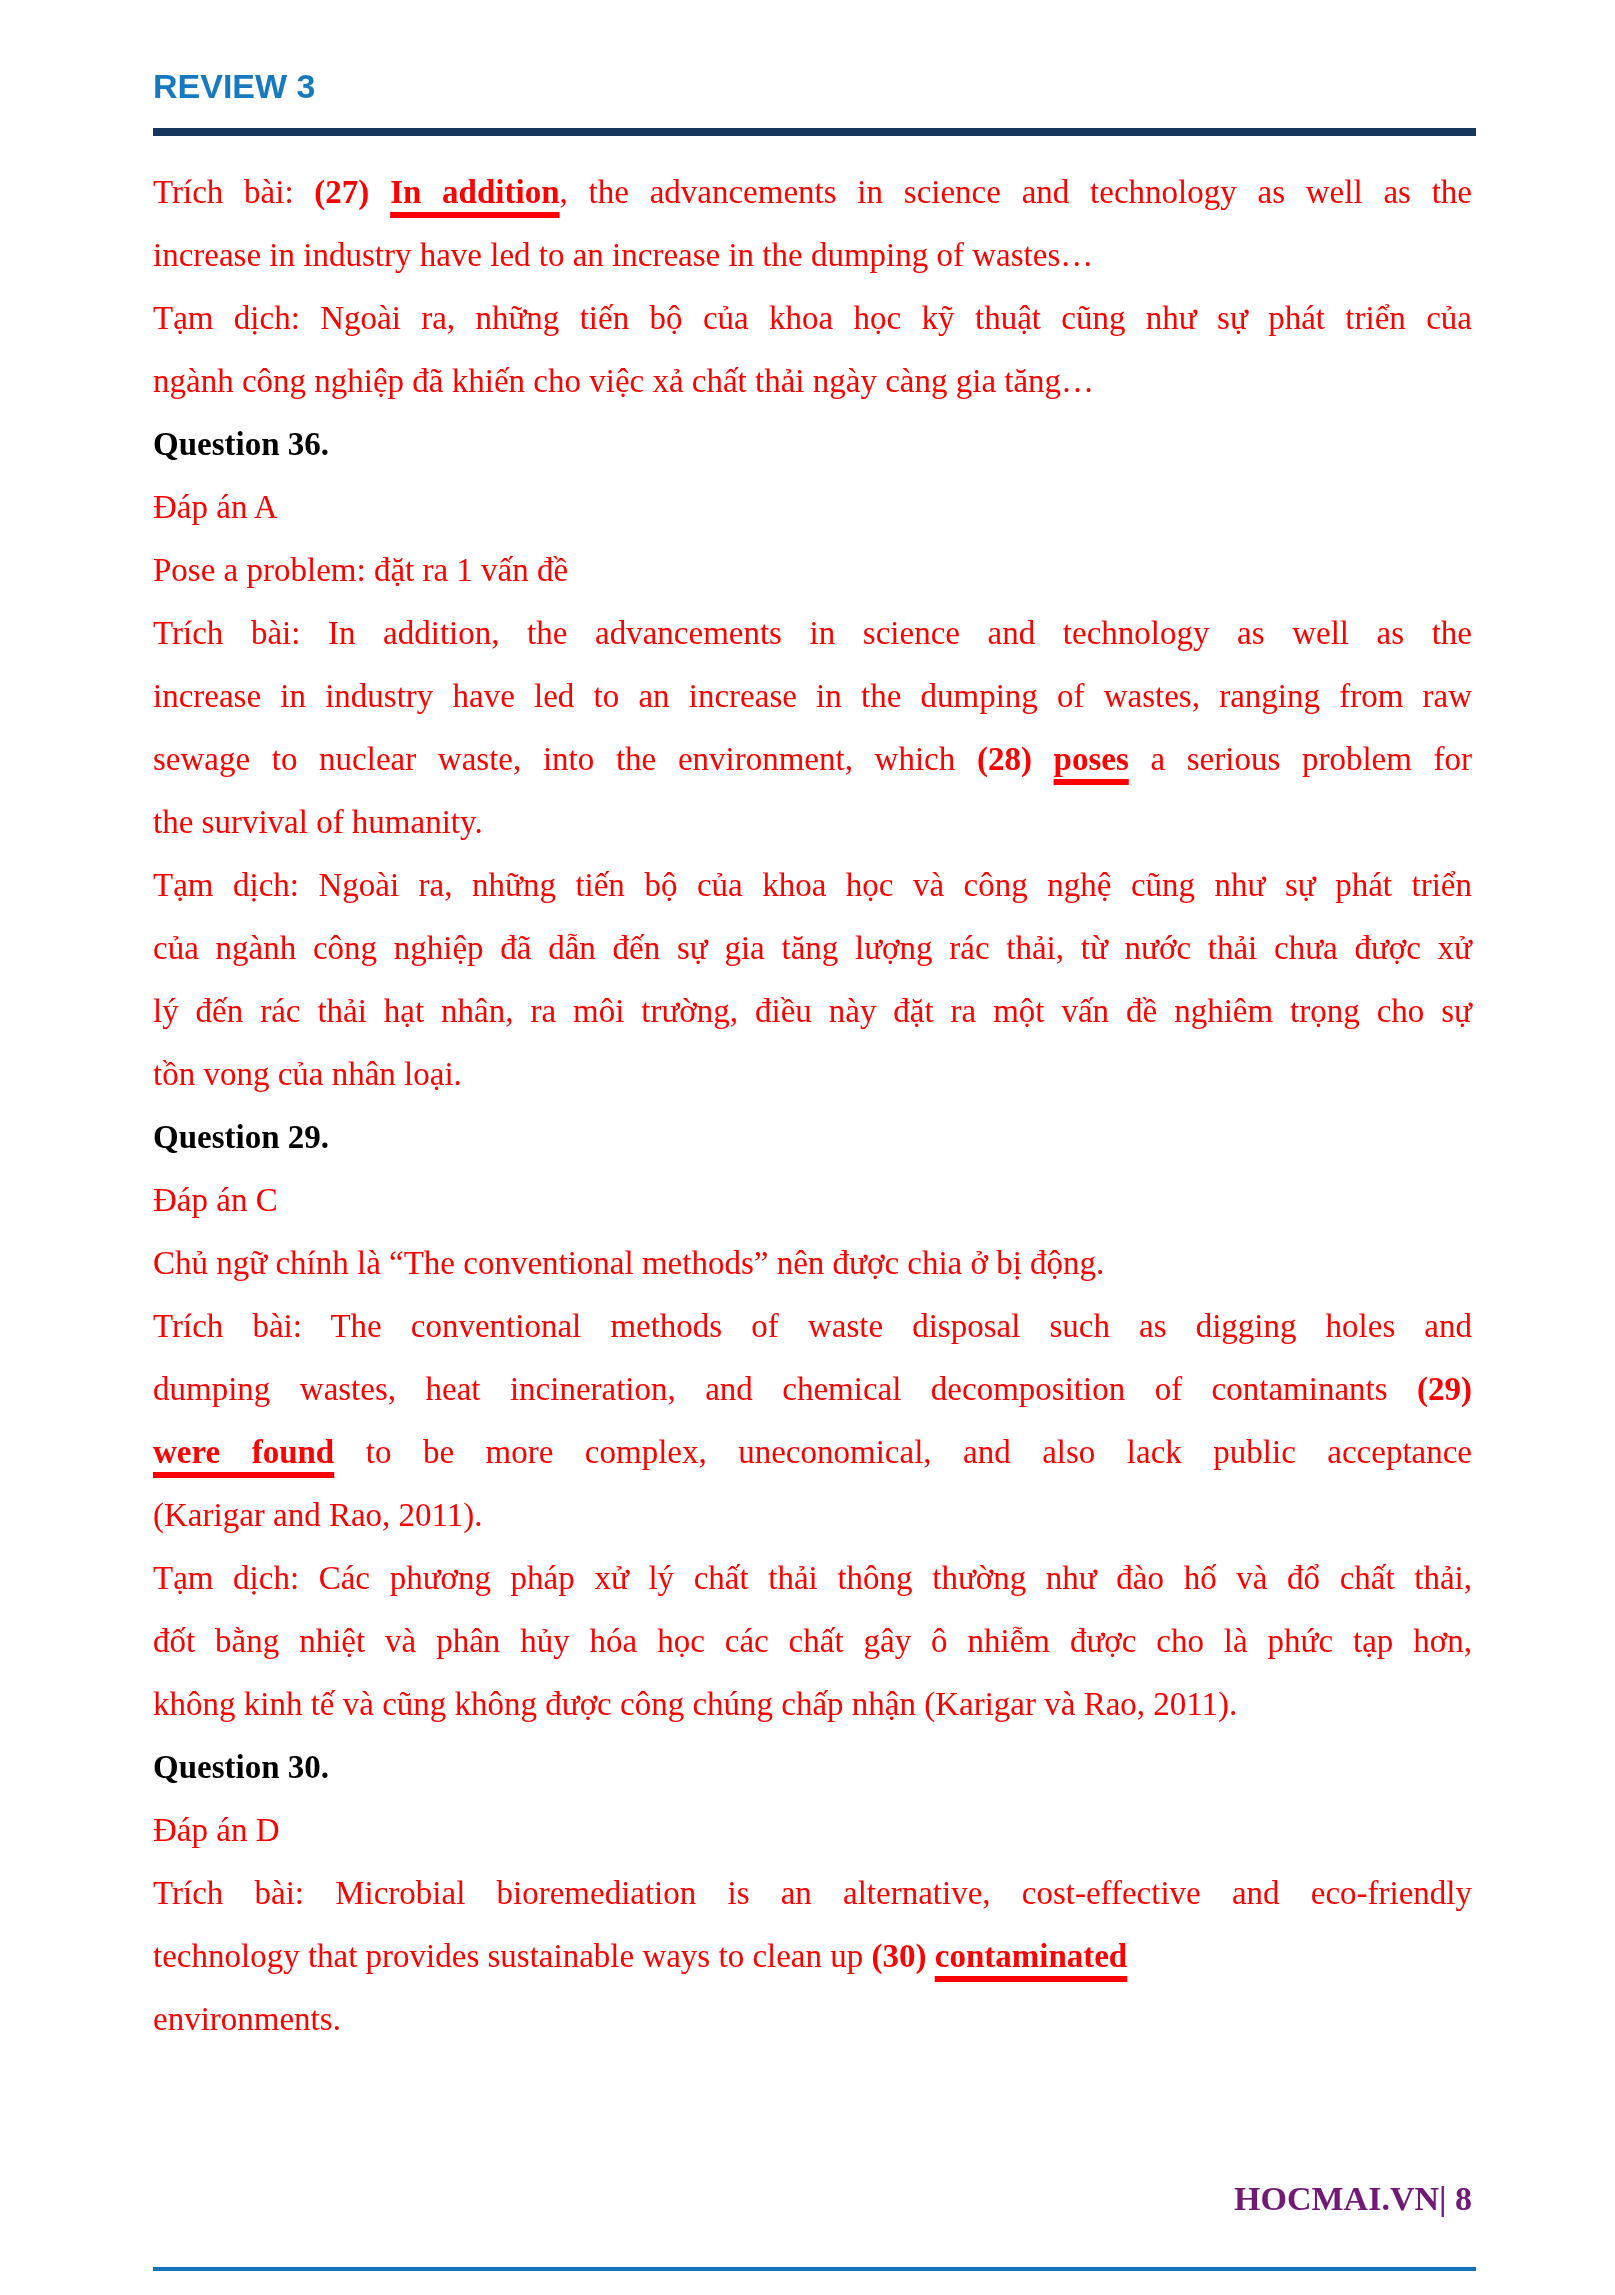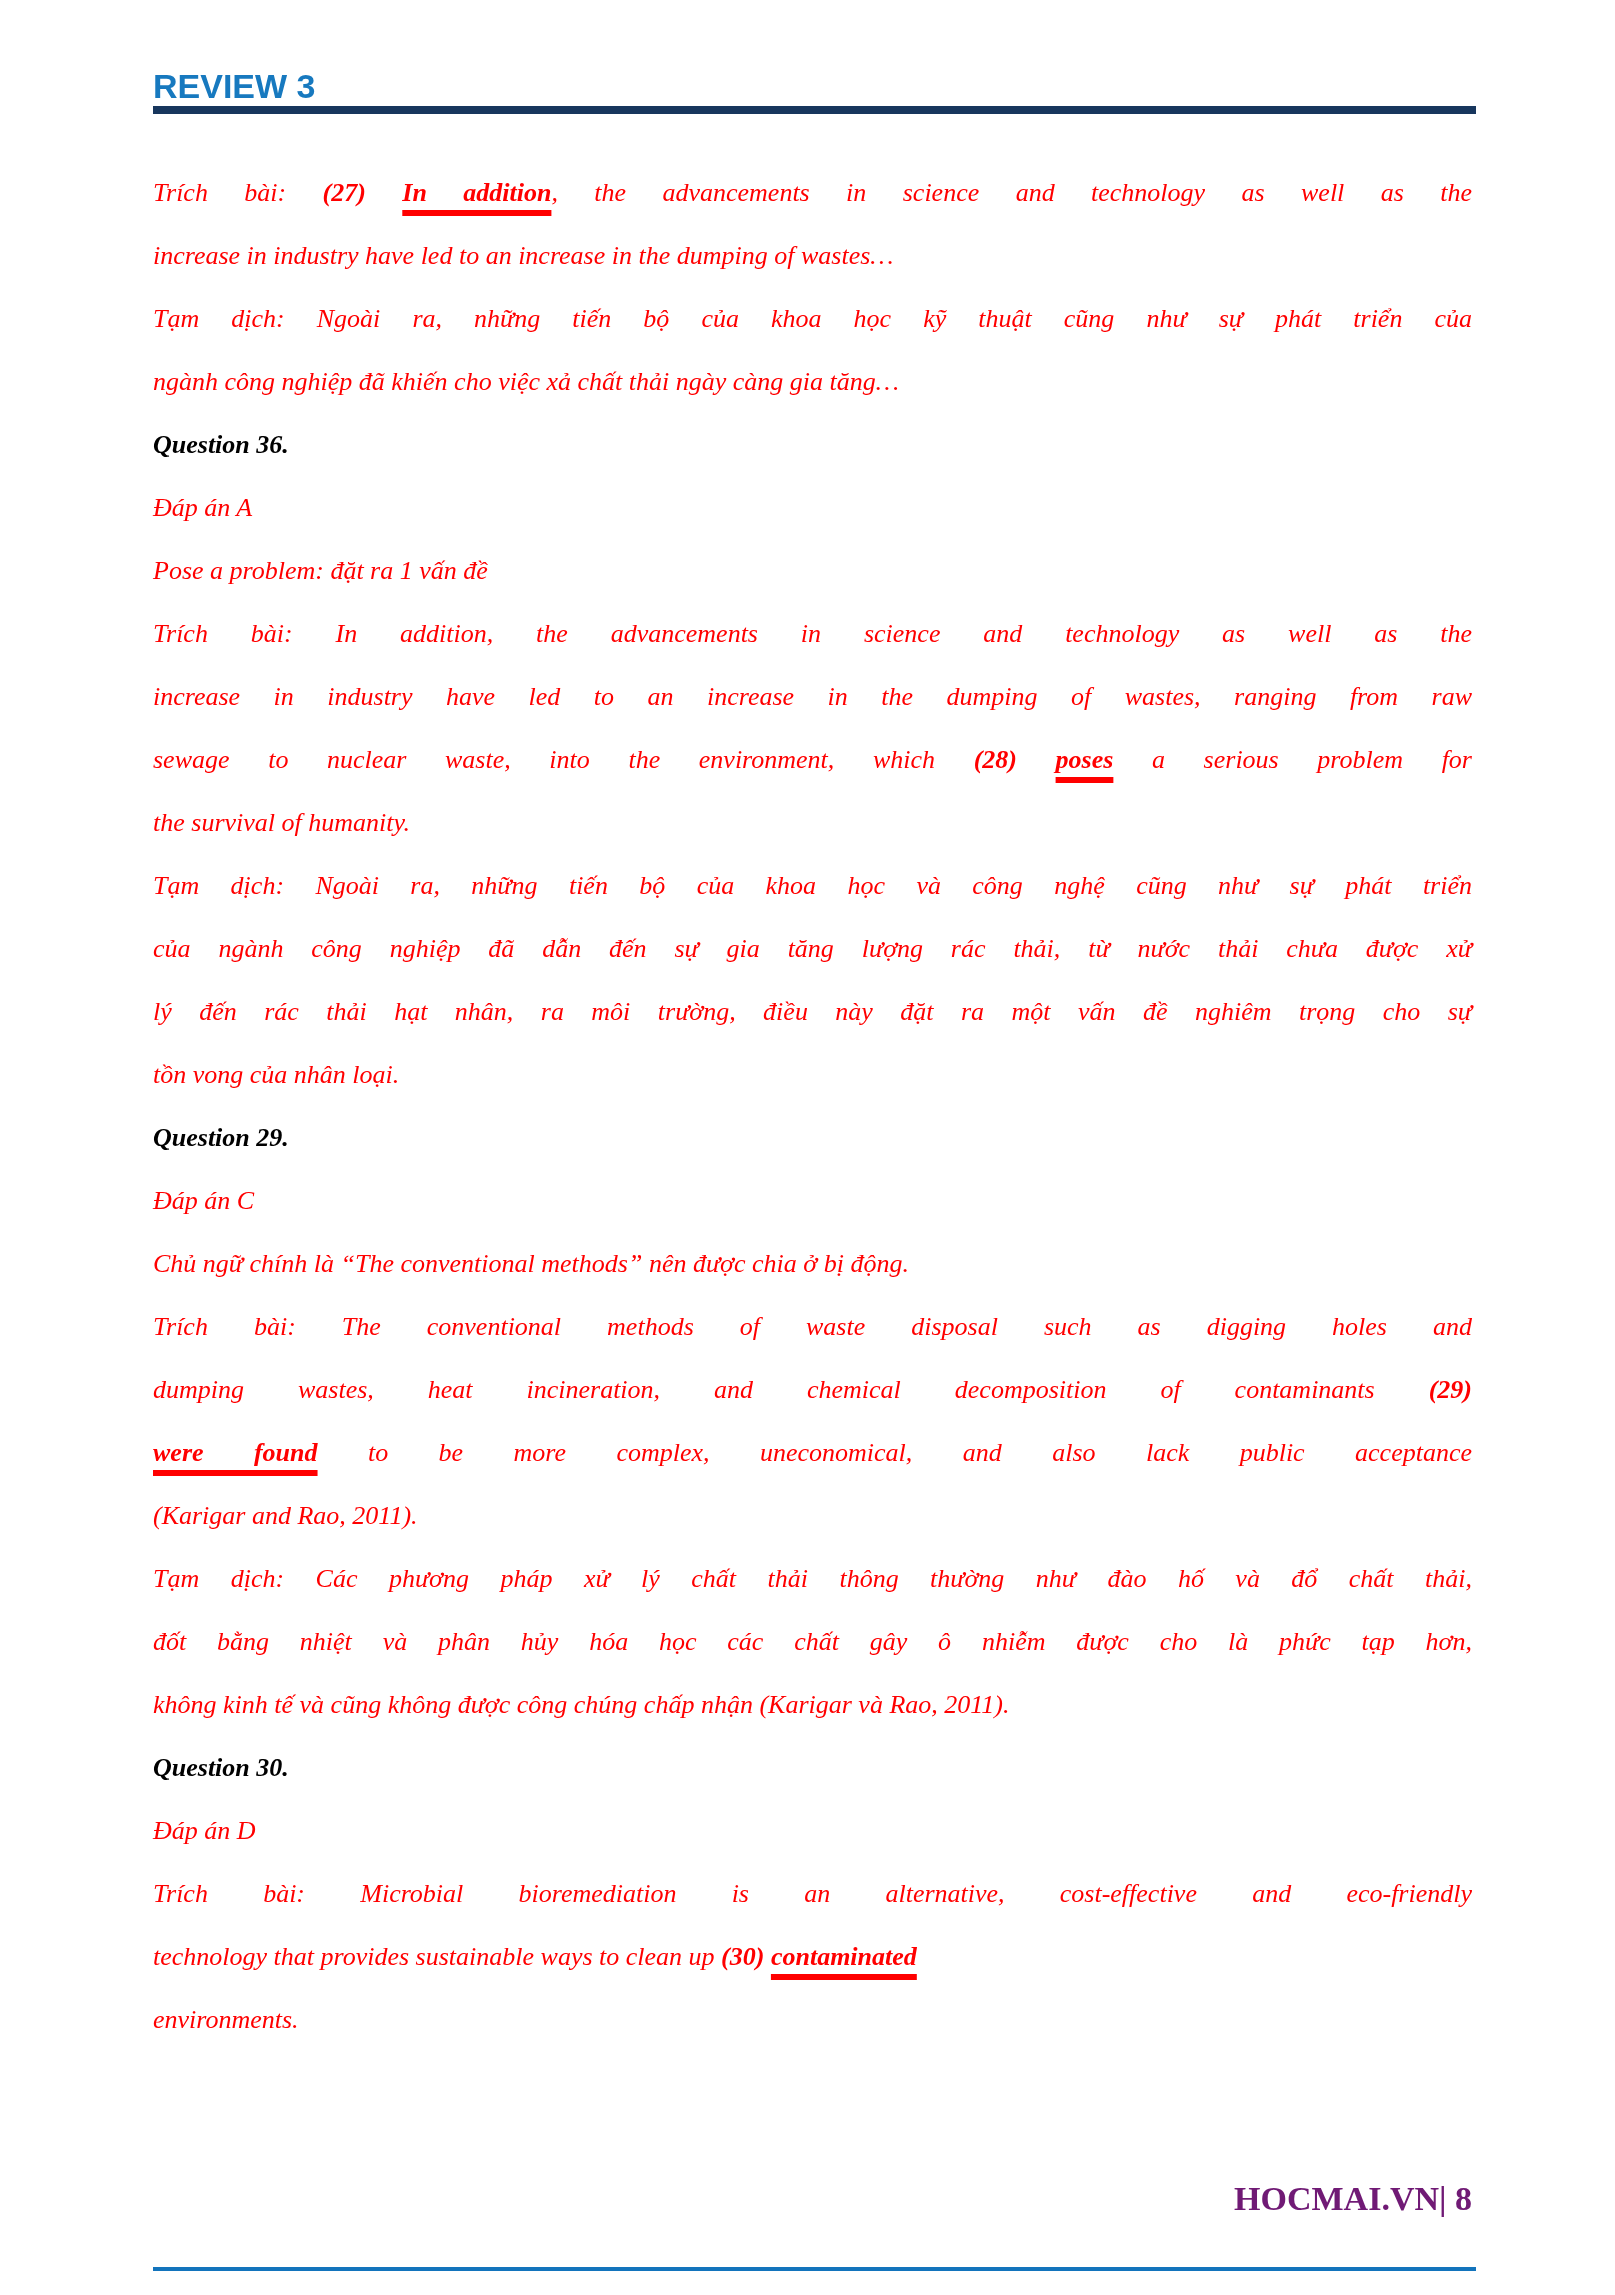--- a/index.html
+++ b/index.html
@@ -16,32 +16,31 @@
     left:153px;
     top:68px;
     width:1323px;
     display:flex;
     justify-content:space-between;
     align-items:flex-end;
     font-family:"Liberation Sans",sans-serif;
     font-weight:bold;
     font-size:34px;
     line-height:37px;
-    padding-bottom:1px;
+    padding-bottom:23px;
     border-bottom:8px solid #17365D;
   }
   .header .right{margin-right:16px;}
   .body-text{
     position:absolute;
     left:153px;
     top:161px;
     width:1319px;
-    font-size:26px;
+    font-size:33px;
     color:#FF0000;
-    font-style:italic;
   }
   .ln{
     height:63px;
     line-height:63px;
   }
   .ln.j{
     text-align:justify;
     text-align-last:justify;
   }
   .seg{color:#FF0000;}

